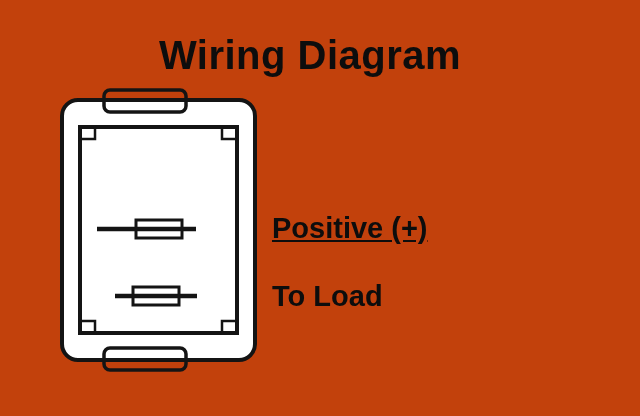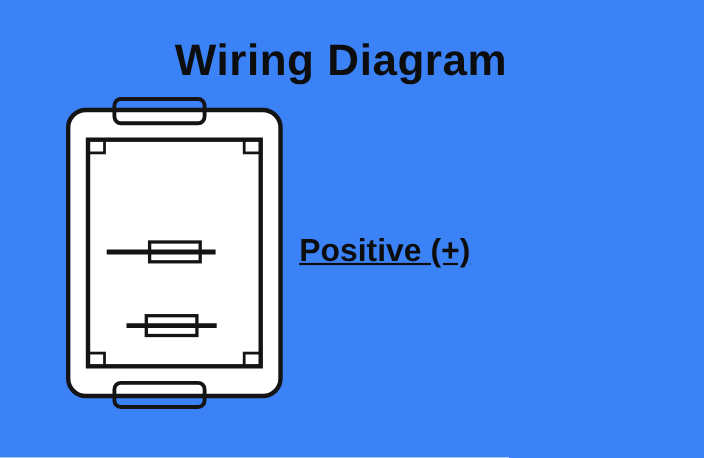--- a/index.html
+++ b/index.html
@@ -4,21 +4,21 @@
 <style>
   html, body {
     margin: 0;
     padding: 0;
     background: #ffffff;
   }
   .page {
     position: relative;
     width: 640px;
     height: 416px;
-    background: #3b82f6;
+    background: #c2410c;
     overflow: hidden;
     font-family: "Liberation Sans", sans-serif;
     color: #111111;
   }
   .title {
     position: absolute;
     top: 33px;
     left: 0;
     width: 620px;
     margin: 0;
@@ -76,14 +76,15 @@
     </g>
 
     <g stroke="#141414">
       <rect x="133" y="287" width="46" height="18" fill="#ffffff" stroke-width="3"></rect>
       <line x1="115" y1="296" x2="197" y2="296" stroke-width="4.5"></line>
     </g>
   </svg>
 
   <div class="term-label positive">Positive (+)</div>
 
+  <div class="term-label load">To Load</div>
 
 </div>
 
 </body></html>

